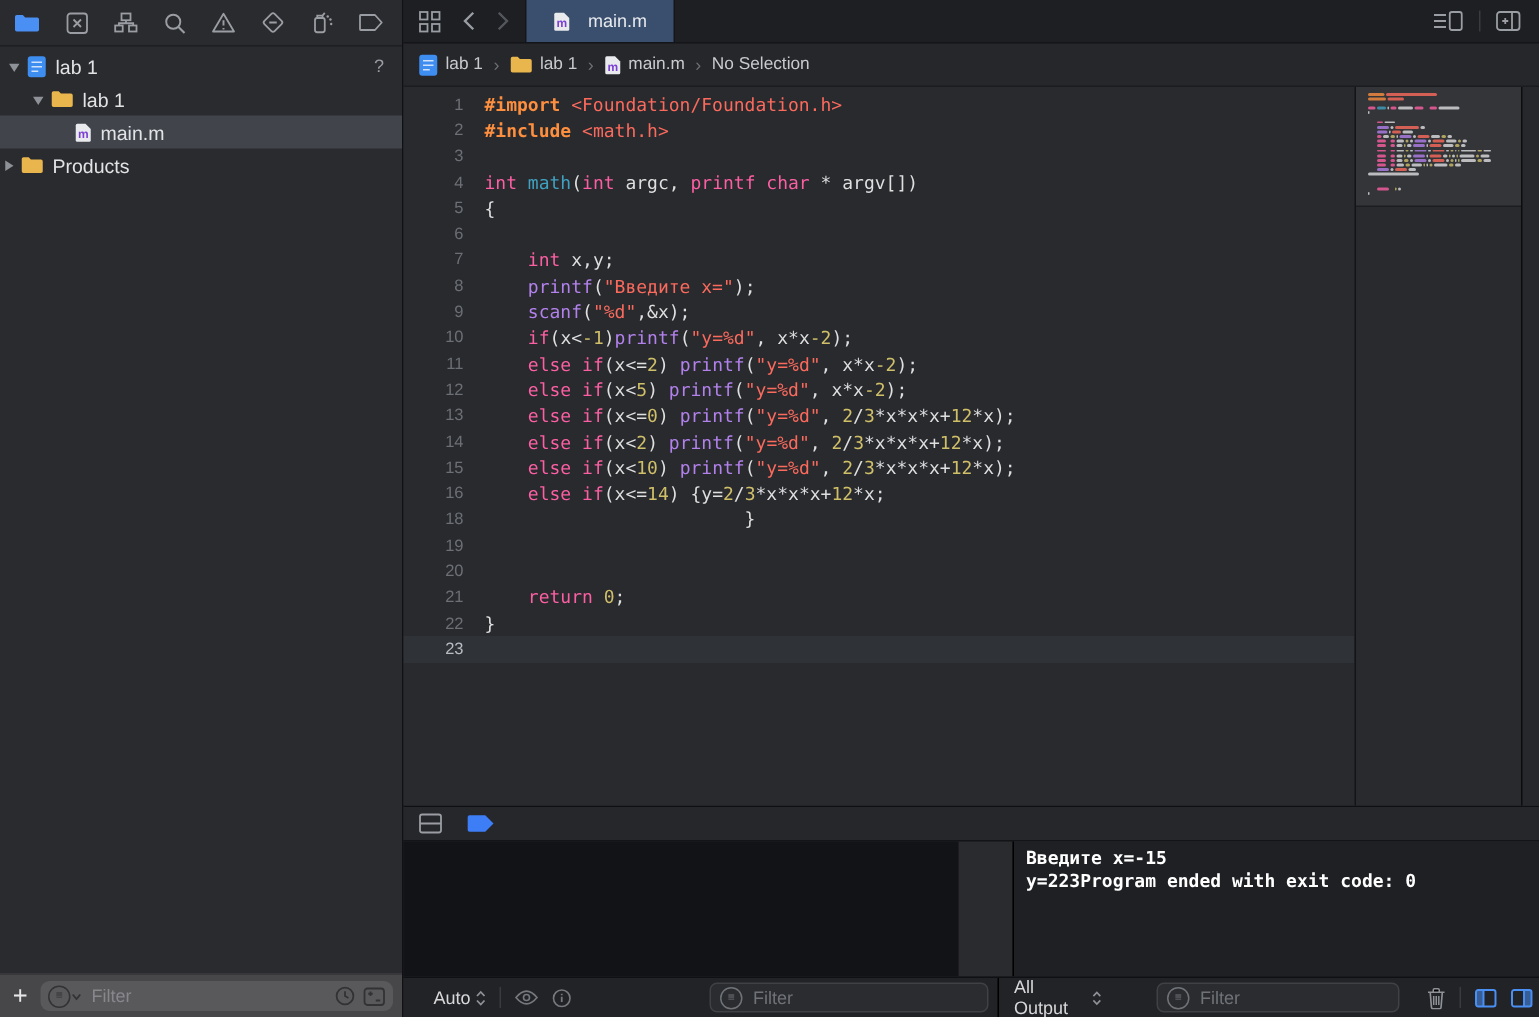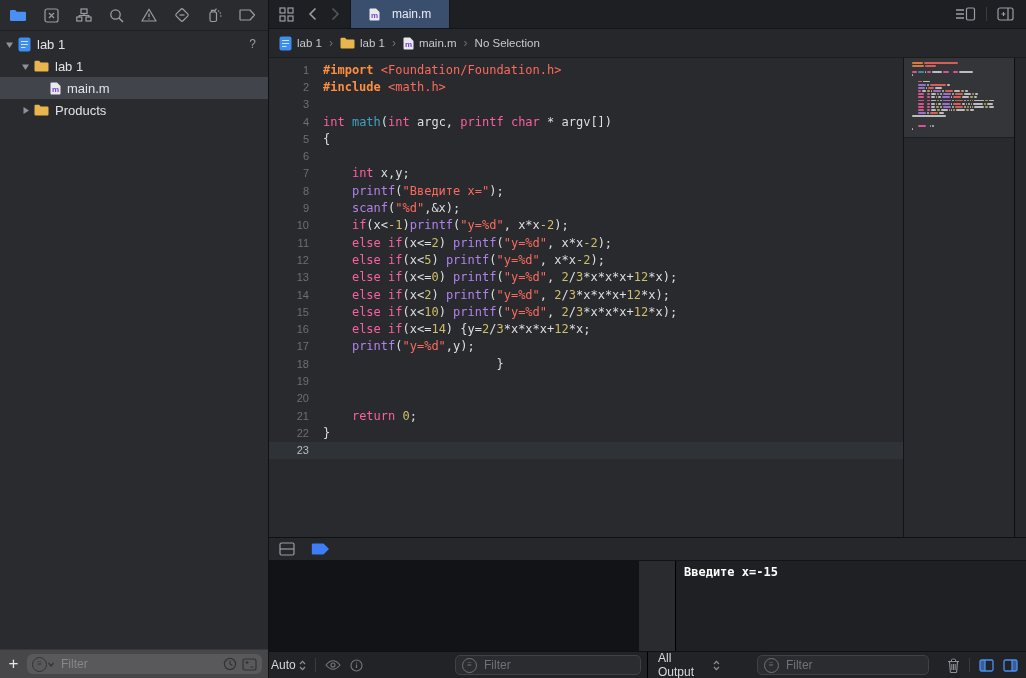--- a/index.html
+++ b/index.html
@@ -57,21 +57,21 @@
   .mini-row{display:flex;align-items:center;height:3.16px;padding-left:8px;}
   .mini-row b{height:1.9px;background:currentColor;opacity:.8;flex:none;border-radius:1px;margin-right:1px;}
   .right-strip{width:11px;flex:none;background:#26282b;border-left:1px solid #0c0d0f;}
 
   
   .debug-toolbar{height:22px;background:#26272b;border-top:1px solid #0f1012;border-bottom:1px solid #131417;display:flex;align-items:center;gap:16px;padding:0 10px;}
   .debug-panes{height:90px;display:flex;gap:36px;}
   .variables-pane{width:370px;background:#121316;flex:none;}
   .console-pane{flex:1;background:#1e2024;border-left:1px solid #000;padding:4px 8px;font-family:"DejaVu Sans Mono","Liberation Mono",monospace;font-size:12px;font-weight:bold;color:#fff;line-height:15px;white-space:pre;}
   .debug-bottom{height:26px;display:flex;background:#222327;border-top:1px solid #0f1012;}
-  .db-left{width:370px;flex:none;display:flex;align-items:center;gap:9px;padding:0 6px 0 2px;}
+  .db-left{width:370px;flex:none;display:flex;align-items:center;gap:9px;padding:0 6px 0 20px;}
   .db-right{flex:1;display:flex;align-items:center;gap:9px;padding:0 8px 0 10px;border-left:1px solid #000;}
   .scope{display:flex;align-items:center;gap:3px;color:#d8d8da;font-size:12px;}
   .flt{height:18px;background:#2b2c30;border:1px solid #3f4145;border-radius:5px;display:flex;align-items:center;gap:5px;padding:0 6px;}
   .flt .fcirc{border-color:#6f7277;color:#6f7277;}
   .flt input{background:transparent;border:none;outline:none;font-size:12px;color:#cfcfd2;width:110px;font-family:"Liberation Sans",sans-serif;}
   .flt input::placeholder{color:#6f7277;}
   .db-left .flt{margin-left:auto;width:172px;}
   .db-right .flt{width:160px;margin-left:28px;}
   .db-right .spacer{flex:1;}
   svg{display:block;}
@@ -174,21 +174,21 @@
         <div class="trow selected" style="padding-left: 36px;">
           <span class="disc"></span>
           <span class="ticon">
             <svg width="11" height="13" viewBox="0 0 11 13">
               <path d="M0.5 1.5Q0.5 0.5 1.5 0.5h5.5l3.5 3.5v7.5q0 1-1 1h-8q-1 0-1-1z" fill="#e9eaee"></path>
               <text x="2" y="10" font-size="8" font-weight="bold" fill="#7b3fd4" font-family="Liberation Sans, sans-serif">m</text>
             </svg>
           </span>
           <span>main.m</span>
         </div>
-        <div class="trow" style="padding-left: 20px;">
+        <div class="trow" style="">
           <span class="disc">
             <svg width="9" height="9" viewBox="0 0 9 9">
               <path d="M2.5 1v7L8 4.5z" fill="#8e9197"></path>
             </svg>
           </span>
           <span class="ticon">
             <svg width="15" height="12" viewBox="0 0 15 12">
               <path d="M0.5 2Q0.5 0.8 1.7 0.8h3.4l1.5 1.6h6.7q1.2 0 1.2 1.2v6.6q0 1.2-1.2 1.2H1.7Q0.5 11.4 0.5 10.2z" fill="#e8b64c"></path>
             </svg>
           </span>
@@ -308,21 +308,20 @@
           <div class="code-row"><span class="ln">7</span><span class="lc"><span class="s-pln">    </span><span class="s-kw">int</span><span class="s-pln"> x,y;</span></span></div>
           <div class="code-row"><span class="ln">8</span><span class="lc"><span class="s-pln">    </span><span class="s-fn">printf</span><span class="s-pln">(</span><span class="s-str">"Введите x="</span><span class="s-pln">);</span></span></div>
           <div class="code-row"><span class="ln">9</span><span class="lc"><span class="s-pln">    </span><span class="s-fn">scanf</span><span class="s-pln">(</span><span class="s-str">"%d"</span><span class="s-pln">,&amp;x);</span></span></div>
           <div class="code-row"><span class="ln">10</span><span class="lc"><span class="s-pln">    </span><span class="s-kw">if</span><span class="s-pln">(x&lt;</span><span class="s-num">-1</span><span class="s-pln">)</span><span class="s-fn">printf</span><span class="s-pln">(</span><span class="s-str">"y=%d"</span><span class="s-pln">, x*x</span><span class="s-num">-2</span><span class="s-pln">);</span></span></div>
           <div class="code-row"><span class="ln">11</span><span class="lc"><span class="s-pln">    </span><span class="s-kw">else</span><span class="s-pln"> </span><span class="s-kw">if</span><span class="s-pln">(x&lt;=</span><span class="s-num">2</span><span class="s-pln">) </span><span class="s-fn">printf</span><span class="s-pln">(</span><span class="s-str">"y=%d"</span><span class="s-pln">, x*x</span><span class="s-num">-2</span><span class="s-pln">);</span></span></div>
           <div class="code-row"><span class="ln">12</span><span class="lc"><span class="s-pln">    </span><span class="s-kw">else</span><span class="s-pln"> </span><span class="s-kw">if</span><span class="s-pln">(x&lt;</span><span class="s-num">5</span><span class="s-pln">) </span><span class="s-fn">printf</span><span class="s-pln">(</span><span class="s-str">"y=%d"</span><span class="s-pln">, x*x</span><span class="s-num">-2</span><span class="s-pln">);</span></span></div>
           <div class="code-row"><span class="ln">13</span><span class="lc"><span class="s-pln">    </span><span class="s-kw">else</span><span class="s-pln"> </span><span class="s-kw">if</span><span class="s-pln">(x&lt;=</span><span class="s-num">0</span><span class="s-pln">) </span><span class="s-fn">printf</span><span class="s-pln">(</span><span class="s-str">"y=%d"</span><span class="s-pln">, </span><span class="s-num">2</span><span class="s-pln">/</span><span class="s-num">3</span><span class="s-pln">*x*x*x+</span><span class="s-num">12</span><span class="s-pln">*x);</span></span></div>
           <div class="code-row"><span class="ln">14</span><span class="lc"><span class="s-pln">    </span><span class="s-kw">else</span><span class="s-pln"> </span><span class="s-kw">if</span><span class="s-pln">(x&lt;</span><span class="s-num">2</span><span class="s-pln">) </span><span class="s-fn">printf</span><span class="s-pln">(</span><span class="s-str">"y=%d"</span><span class="s-pln">, </span><span class="s-num">2</span><span class="s-pln">/</span><span class="s-num">3</span><span class="s-pln">*x*x*x+</span><span class="s-num">12</span><span class="s-pln">*x);</span></span></div>
           <div class="code-row"><span class="ln">15</span><span class="lc"><span class="s-pln">    </span><span class="s-kw">else</span><span class="s-pln"> </span><span class="s-kw">if</span><span class="s-pln">(x&lt;</span><span class="s-num">10</span><span class="s-pln">) </span><span class="s-fn">printf</span><span class="s-pln">(</span><span class="s-str">"y=%d"</span><span class="s-pln">, </span><span class="s-num">2</span><span class="s-pln">/</span><span class="s-num">3</span><span class="s-pln">*x*x*x+</span><span class="s-num">12</span><span class="s-pln">*x);</span></span></div>
           <div class="code-row"><span class="ln">16</span><span class="lc"><span class="s-pln">    </span><span class="s-kw">else</span><span class="s-pln"> </span><span class="s-kw">if</span><span class="s-pln">(x&lt;=</span><span class="s-num">14</span><span class="s-pln">) {y=</span><span class="s-num">2</span><span class="s-pln">/</span><span class="s-num">3</span><span class="s-pln">*x*x*x+</span><span class="s-num">12</span><span class="s-pln">*x;</span></span></div>
-          <div class="code-row"><span class="ln">17</span><span class="lc"><span class="s-pln">    </span><span class="s-fn">printf</span><span class="s-pln">(</span><span class="s-str">"y=%d"</span><span class="s-pln">,y);</span></span></div>
           <div class="code-row"><span class="ln">18</span><span class="lc"><span class="s-pln">                        }</span></span></div>
           <div class="code-row"><span class="ln">19</span><span class="lc"></span></div>
           <div class="code-row"><span class="ln">20</span><span class="lc"></span></div>
           <div class="code-row"><span class="ln">21</span><span class="lc"><span class="s-pln">    </span><span class="s-kw">return</span><span class="s-pln"> </span><span class="s-num">0</span><span class="s-pln">;</span></span></div>
           <div class="code-row"><span class="ln">22</span><span class="lc"><span class="s-pln">}</span></span></div>
           <div class="code-row current"><span class="ln">23</span><span class="lc"></span></div>
         </div>
       <div class="minimap" id="minimap">
         <div class="mini-viewport"></div>
       <div class="mini-row">
@@ -519,21 +518,21 @@
       </span>
       <span>
         <svg width="19" height="12" viewBox="0 0 19 12">
             <path d="M2 0.5h10.5L18 6l-5.5 5.5H2Q0.8 11.5 0.8 10.3V1.7Q0.8 0.5 2 0.5z" fill="#3d7df6"></path>
           </svg>
       </span>
     </div>
 
     <div class="debug-panes">
       <div class="variables-pane"></div>
-      <div class="console-pane" id="console"><div>Введите x=-15</div></div>
+      <div class="console-pane" id="console"><div>Введите x=-15</div><div>y=223Program ended with exit code: 0</div></div>
     </div>
 
     <div class="debug-bottom">
       <div class="db-left">
         <span class="scope">
           <span>Auto</span>
           <svg width="7" height="11" viewBox="0 0 7 11">
               <path d="M1 4l2.5-2.7L6 4M1 7l2.5 2.7L6 7" fill="none" stroke="#8e9197" stroke-width="1.2"></path>
             </svg>
         </span>

